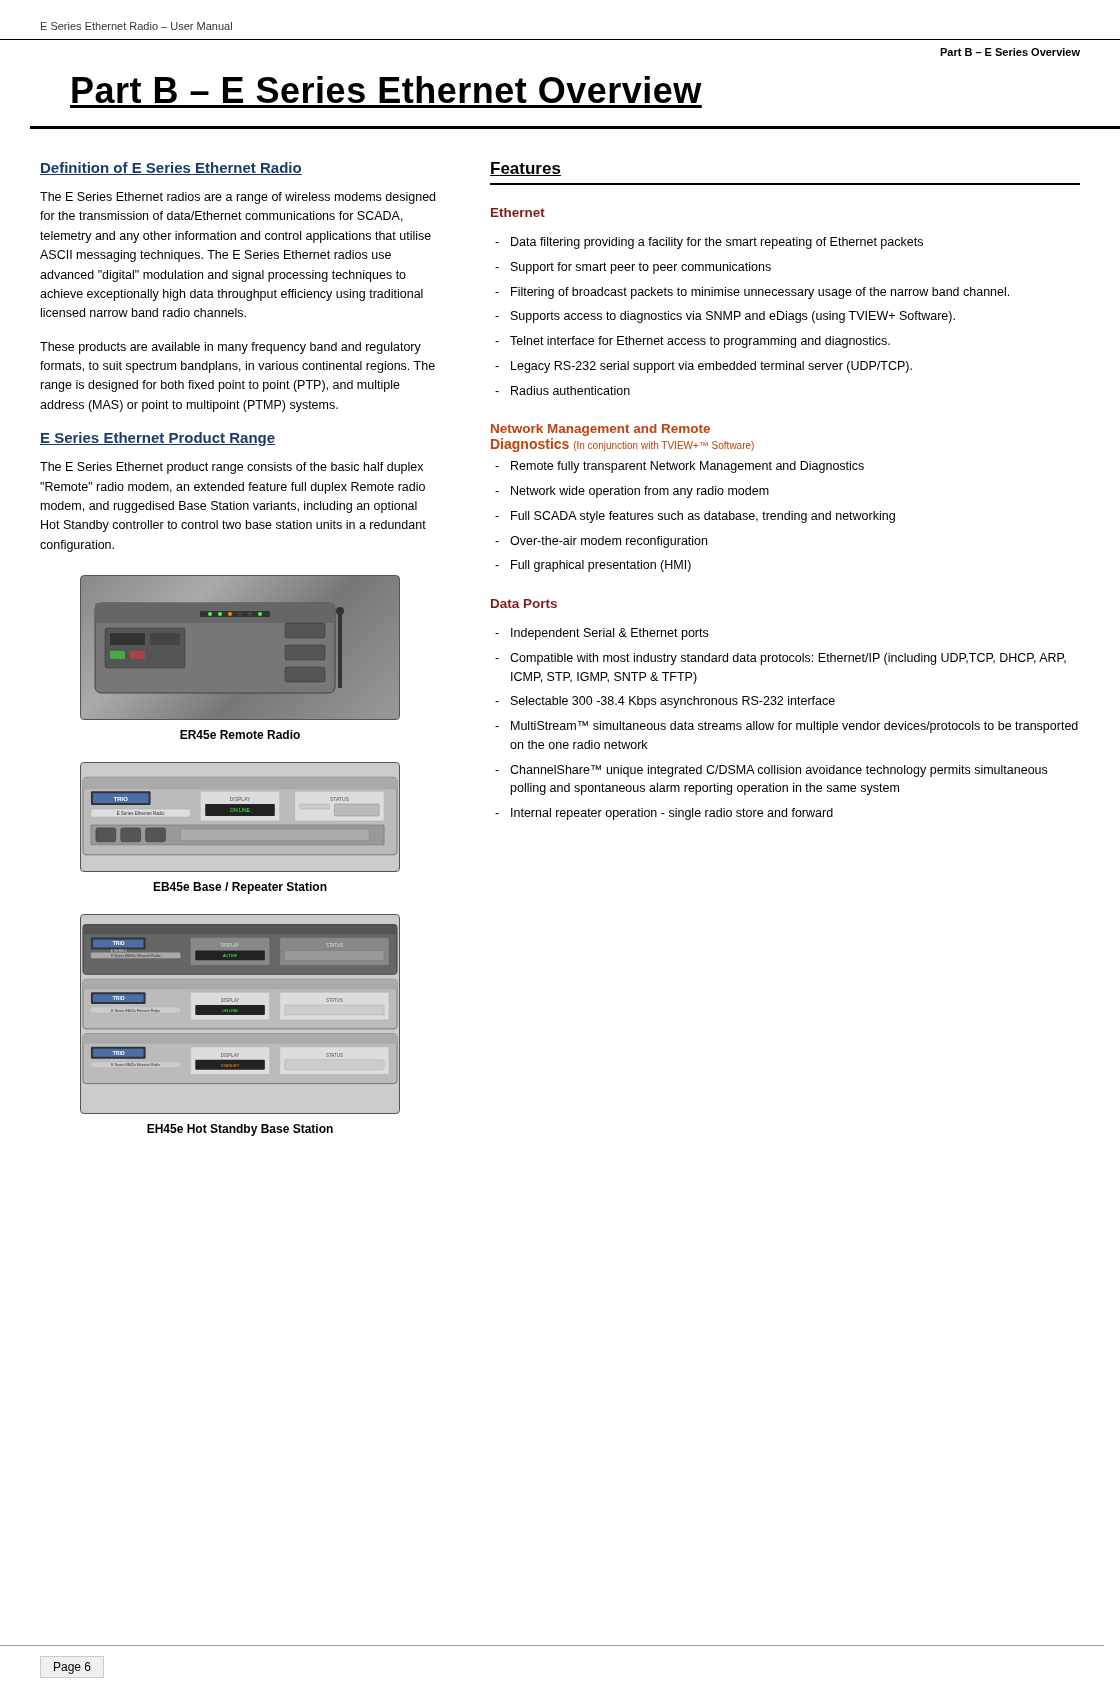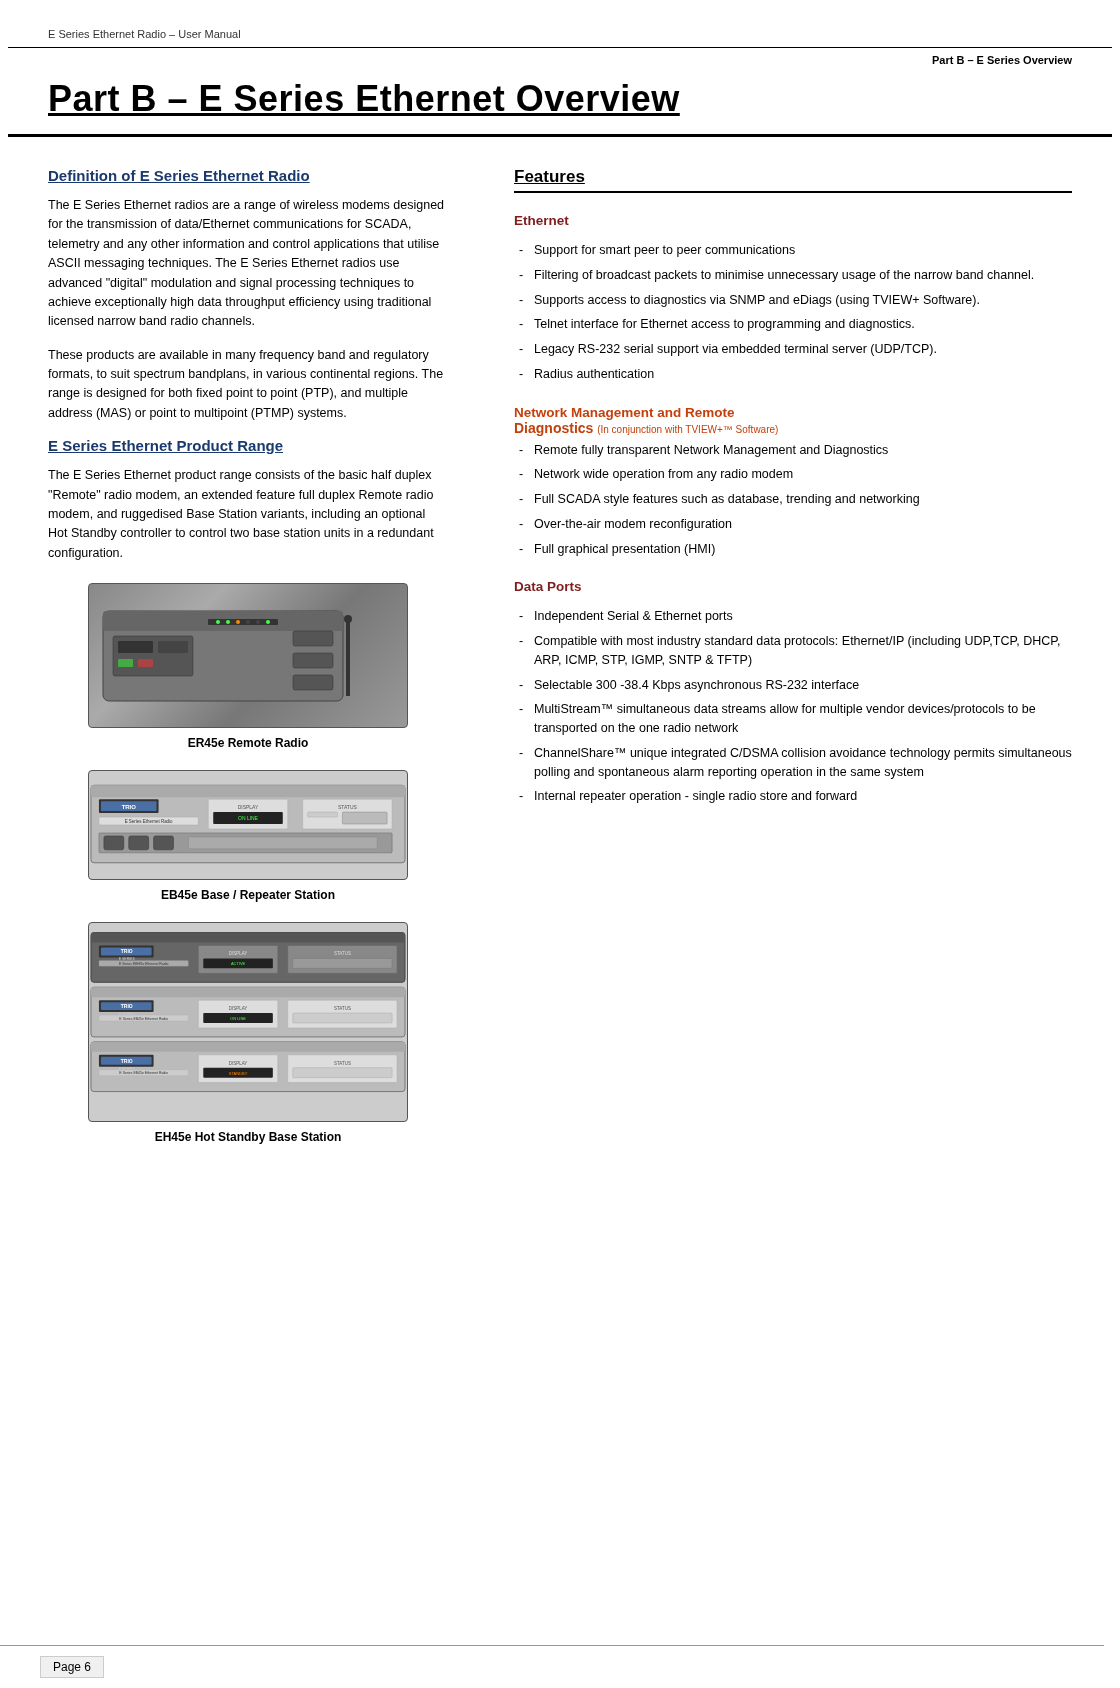--- a/index.html
+++ b/index.html
@@ -11,21 +11,21 @@
       width: 1120px;
       min-height: 1688px;
       position: relative;
     }
 
     .page-wrapper {
       width: 1120px;
       min-height: 1688px;
       background: #fff;
       position: relative;
-      padding: 8px;
+      padding: 0;
     }
 
     
     .top-header {
       padding: 18px 40px 6px 40px;
       border-bottom: 1px solid #000;
       margin-bottom: 0;
     }
     .top-header-text {
       font-size: 11px;
@@ -38,34 +38,35 @@
       font-weight: bold;
       color: #000;
       padding: 6px 40px 2px 40px;
     }
 
     .main-title-bar {
       background: #fff;
       padding: 10px 40px 14px 40px;
       border-bottom: 3px solid #000;
       margin-bottom: 30px;
+      margin-left: 30px;
     }
     .main-title {
       font-size: 36px;
       font-weight: bold;
       font-family: 'Arial Black', Arial, sans-serif;
       color: #000;
       letter-spacing: 0.5px;
       text-decoration: underline;
       text-decoration-color: #000;
     }
 
     .content-area {
       display: flex;
-      gap: 16px;
+      gap: 0;
       padding: 0 40px;
     }
 
     
     .left-col {
       width: 430px;
       flex-shrink: 0;
       padding-right: 30px;
     }
 
@@ -339,20 +340,21 @@
 
     </div>
 
     <div class="right-col">
 
       <div class="features-title">Features</div>
 
       <div class="feature-section-title">Ethernet</div>
 
       <ul class="feature-list">
+        <li><span>Data filtering providing a facility for the smart repeating of Ethernet packets</span></li>
         <li><span>Support for smart peer to peer communications</span></li>
         <li><span>Filtering of broadcast packets to minimise unnecessary usage of the narrow band channel.</span></li>
         <li><span>Supports access to diagnostics via SNMP and eDiags (using TVIEW+ Software).</span></li>
         <li><span>Telnet interface for Ethernet access to programming and diagnostics.</span></li>
         <li><span>Legacy RS-232 serial support via embedded terminal server (UDP/TCP).</span></li>
         <li><span>Radius authentication</span></li>
       </ul>
 
       <div class="nm-title">
         <span>Network Management and Remote</span><br>

